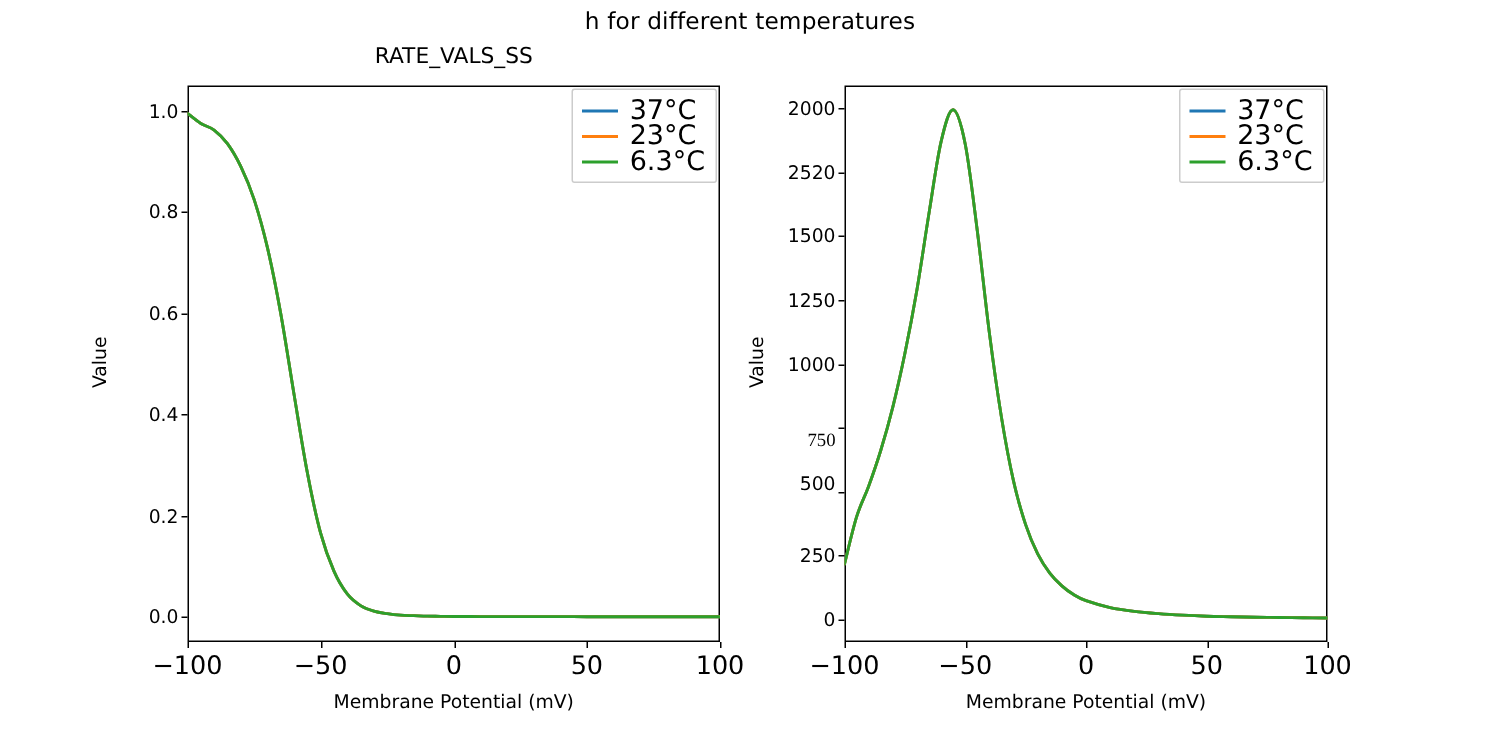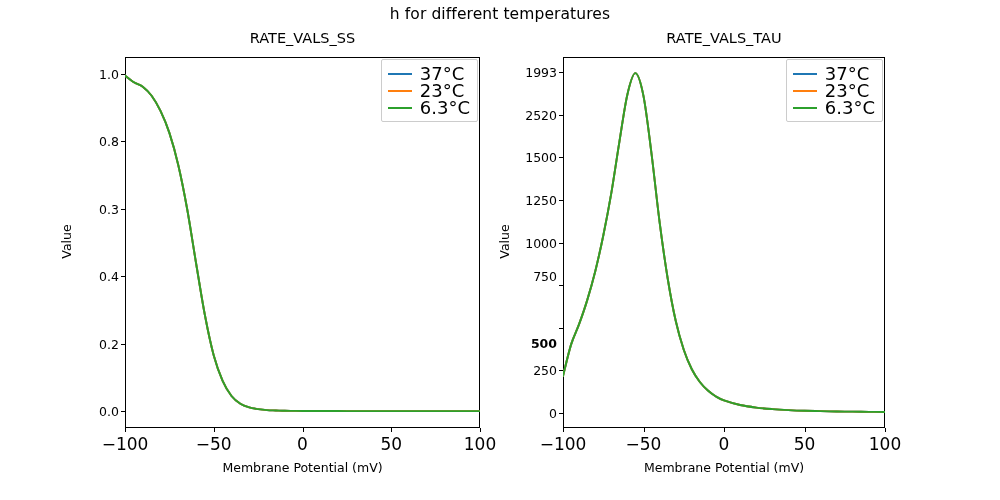--- a/index.html
+++ b/index.html
@@ -89,30 +89,29 @@
       <div class="ticklbl-x" style="left: 266.25px;">50</div>
       <div class="tick-x" style="left: 355px; bottom: -4px;"></div>
       <div class="ticklbl-x" style="left: 355px;">100</div>
       <div class="tick-y" style="top: 354.136px; left: -4px;"></div>
       <div class="ticklbl-y" style="top: 354.136px;">0.0</div>
       <div class="tick-y" style="top: 286.682px; left: -4px;"></div>
       <div class="ticklbl-y" style="top: 286.682px;">0.2</div>
       <div class="tick-y" style="top: 219.227px; left: -4px;"></div>
       <div class="ticklbl-y" style="top: 219.227px;">0.4</div>
       <div class="tick-y" style="top: 151.773px; left: -4px;"></div>
-      <div class="ticklbl-y" style="top: 151.773px;">0.3</div>
+      <div class="ticklbl-y" style="top: 151.773px;">0.6</div>
       <div class="tick-y" style="top: 84.3182px; left: -4px;"></div>
       <div class="ticklbl-y" style="top: 84.3182px;">0.8</div>
       <div class="tick-y" style="top: 16.8636px; left: -4px;"></div>
       <div class="ticklbl-y" style="top: 16.8636px;">1.0</div>
     </div>
 
   <div class="axes" id="axes-1" style="left:563px;top:57px;width:322px;height:371px;">
     <div class="frame"></div>
-    <div class="ax-title">RATE_VALS_TAU</div>
     <svg class="plotsvg" id="svg-1" viewBox="0 0 322 371" preserveAspectRatio="none">
         <path d="M 0.00 319.09 C 1.34 313.85, 5.37 296.26, 8.05 287.61 C 10.73 278.96, 13.42 274.56, 16.10 267.19 C 18.78 259.81, 21.47 252.16, 24.15 243.36 C 26.83 234.57, 29.52 225.21, 32.20 214.43 C 34.88 203.65, 37.57 191.74, 40.25 178.69 C 42.93 165.65, 45.62 151.75, 48.30 136.15 C 50.98 120.55, 53.67 101.54, 56.35 85.09 C 59.03 68.64, 61.72 48.93, 64.40 37.44 C 67.08 25.95, 69.77 15.88, 72.45 16.17 C 75.13 16.45, 77.82 25.67, 80.50 39.14 C 83.18 52.62, 85.87 76.02, 88.55 97.00 C 91.23 117.99, 93.92 144.37, 96.60 165.08 C 99.28 185.78, 101.97 204.79, 104.65 221.24 C 107.33 237.69, 110.02 251.87, 112.70 263.78 C 115.38 275.70, 118.07 284.63, 120.75 292.72 C 123.43 300.80, 126.12 306.90, 128.80 312.29 C 131.48 317.68, 134.17 321.50, 136.85 325.05 C 139.53 328.60, 142.22 331.15, 144.90 333.56 C 147.58 335.97, 150.27 337.87, 152.95 339.52 C 155.63 341.16, 156.97 342.01, 161.00 343.43 C 165.03 344.85, 171.73 346.83, 177.10 348.03 C 182.47 349.22, 187.83 349.90, 193.20 350.58 C 198.57 351.26, 203.93 351.68, 209.30 352.11 C 214.67 352.54, 220.03 352.85, 225.40 353.13 C 230.77 353.41, 236.13 353.64, 241.50 353.81 C 246.87 353.98, 252.23 354.04, 257.60 354.15 C 262.97 354.27, 268.33 354.41, 273.70 354.49 C 279.07 354.58, 284.43 354.61, 289.80 354.66 C 295.17 354.72, 300.53 354.78, 305.90 354.83 C 311.27 354.89, 319.32 354.97, 322.00 355.00" fill="none" stroke="#1f77b4" stroke-width="1.9" stroke-linecap="round" stroke-linejoin="round"></path>
         <path d="M 0.00 319.09 C 1.34 313.85, 5.37 296.26, 8.05 287.61 C 10.73 278.96, 13.42 274.56, 16.10 267.19 C 18.78 259.81, 21.47 252.16, 24.15 243.36 C 26.83 234.57, 29.52 225.21, 32.20 214.43 C 34.88 203.65, 37.57 191.74, 40.25 178.69 C 42.93 165.65, 45.62 151.75, 48.30 136.15 C 50.98 120.55, 53.67 101.54, 56.35 85.09 C 59.03 68.64, 61.72 48.93, 64.40 37.44 C 67.08 25.95, 69.77 15.88, 72.45 16.17 C 75.13 16.45, 77.82 25.67, 80.50 39.14 C 83.18 52.62, 85.87 76.02, 88.55 97.00 C 91.23 117.99, 93.92 144.37, 96.60 165.08 C 99.28 185.78, 101.97 204.79, 104.65 221.24 C 107.33 237.69, 110.02 251.87, 112.70 263.78 C 115.38 275.70, 118.07 284.63, 120.75 292.72 C 123.43 300.80, 126.12 306.90, 128.80 312.29 C 131.48 317.68, 134.17 321.50, 136.85 325.05 C 139.53 328.60, 142.22 331.15, 144.90 333.56 C 147.58 335.97, 150.27 337.87, 152.95 339.52 C 155.63 341.16, 156.97 342.01, 161.00 343.43 C 165.03 344.85, 171.73 346.83, 177.10 348.03 C 182.47 349.22, 187.83 349.90, 193.20 350.58 C 198.57 351.26, 203.93 351.68, 209.30 352.11 C 214.67 352.54, 220.03 352.85, 225.40 353.13 C 230.77 353.41, 236.13 353.64, 241.50 353.81 C 246.87 353.98, 252.23 354.04, 257.60 354.15 C 262.97 354.27, 268.33 354.41, 273.70 354.49 C 279.07 354.58, 284.43 354.61, 289.80 354.66 C 295.17 354.72, 300.53 354.78, 305.90 354.83 C 311.27 354.89, 319.32 354.97, 322.00 355.00" fill="none" stroke="#ff7f0e" stroke-width="1.9" stroke-linecap="round" stroke-linejoin="round"></path>
         <path d="M 0.00 319.09 C 1.34 313.85, 5.37 296.26, 8.05 287.61 C 10.73 278.96, 13.42 274.56, 16.10 267.19 C 18.78 259.81, 21.47 252.16, 24.15 243.36 C 26.83 234.57, 29.52 225.21, 32.20 214.43 C 34.88 203.65, 37.57 191.74, 40.25 178.69 C 42.93 165.65, 45.62 151.75, 48.30 136.15 C 50.98 120.55, 53.67 101.54, 56.35 85.09 C 59.03 68.64, 61.72 48.93, 64.40 37.44 C 67.08 25.95, 69.77 15.88, 72.45 16.17 C 75.13 16.45, 77.82 25.67, 80.50 39.14 C 83.18 52.62, 85.87 76.02, 88.55 97.00 C 91.23 117.99, 93.92 144.37, 96.60 165.08 C 99.28 185.78, 101.97 204.79, 104.65 221.24 C 107.33 237.69, 110.02 251.87, 112.70 263.78 C 115.38 275.70, 118.07 284.63, 120.75 292.72 C 123.43 300.80, 126.12 306.90, 128.80 312.29 C 131.48 317.68, 134.17 321.50, 136.85 325.05 C 139.53 328.60, 142.22 331.15, 144.90 333.56 C 147.58 335.97, 150.27 337.87, 152.95 339.52 C 155.63 341.16, 156.97 342.01, 161.00 343.43 C 165.03 344.85, 171.73 346.83, 177.10 348.03 C 182.47 349.22, 187.83 349.90, 193.20 350.58 C 198.57 351.26, 203.93 351.68, 209.30 352.11 C 214.67 352.54, 220.03 352.85, 225.40 353.13 C 230.77 353.41, 236.13 353.64, 241.50 353.81 C 246.87 353.98, 252.23 354.04, 257.60 354.15 C 262.97 354.27, 268.33 354.41, 273.70 354.49 C 279.07 354.58, 284.43 354.61, 289.80 354.66 C 295.17 354.72, 300.53 354.78, 305.90 354.83 C 311.27 354.89, 319.32 354.97, 322.00 355.00" fill="none" stroke="#2ca02c" stroke-width="1.9" stroke-linecap="round" stroke-linejoin="round"></path>
       </svg>
     <div class="xlabel">Membrane Potential (mV)</div>
     <div class="ylabel" id="ylabel-1" style="left: -76px; top: 185.5px; margin-top: -9px;">Value</div>
     <div class="legend" id="legend-1" style="right:2px;top:2px;">
         <div class="legend-row">
           <span class="legend-line" style="border-top-color: rgb(31, 119, 180);"></span>
@@ -135,28 +134,28 @@
       <div class="ticklbl-x" style="left: 161px;">0</div>
       <div class="tick-x" style="left: 241.5px; bottom: -4px;"></div>
       <div class="ticklbl-x" style="left: 241.5px;">50</div>
       <div class="tick-x" style="left: 322px; bottom: -4px;"></div>
       <div class="ticklbl-x" style="left: 322px;">100</div>
       <div class="tick-y" style="top: 355.683px; left: -4px;"></div>
       <div class="ticklbl-y" style="top: 355.683px;">0</div>
       <div class="tick-y" style="top: 313.138px; left: -4px;"></div>
       <div class="ticklbl-y" style="top: 313.138px;">250</div>
       <div class="tick-y" style="top: 270.592px; left: -4px;"></div>
-      <div class="ticklbl-y" style="top: 286px; font-weight: bold;">500</div>
+      <div class="ticklbl-y" style="top: 265px;">500</div>
       <div class="tick-y" style="top: 228.046px; left: -4px;"></div>
-      <div class="ticklbl-y" style="top: 219px;">750</div>
+      <div class="ticklbl-y" style="top: 237px; font-family: Liberation Serif, serif;">750</div>
       <div class="tick-y" style="top: 185.5px; left: -4px;"></div>
       <div class="ticklbl-y" style="top: 185.5px; margin-left: 15px;">1000</div>
       <div class="tick-y" style="top: 142.954px; left: -4px;"></div>
       <div class="ticklbl-y" style="top: 142.954px;">1250</div>
       <div class="tick-y" style="top: 100.408px; left: -4px;"></div>
       <div class="ticklbl-y" style="top: 100.408px;">1500</div>
       <div class="tick-y" style="top: 57.8624px; left: -4px;"></div>
       <div class="ticklbl-y" style="top: 57.8624px;">2520</div>
       <div class="tick-y" style="top: 15.3165px; left: -4px;"></div>
-      <div class="ticklbl-y" style="top: 15.3165px;">1993</div>
+      <div class="ticklbl-y" style="top: 15.3165px;">2000</div>
     </div>
 
 </div>
 
 </body></html>

